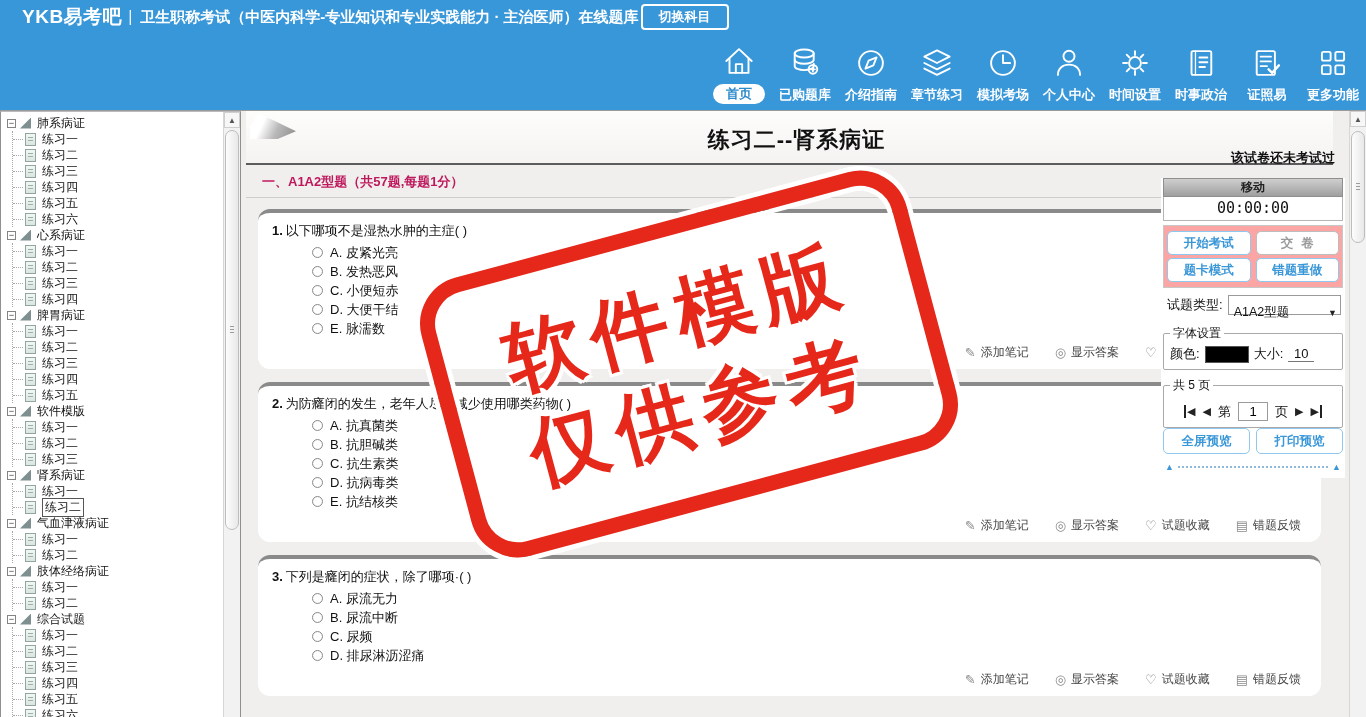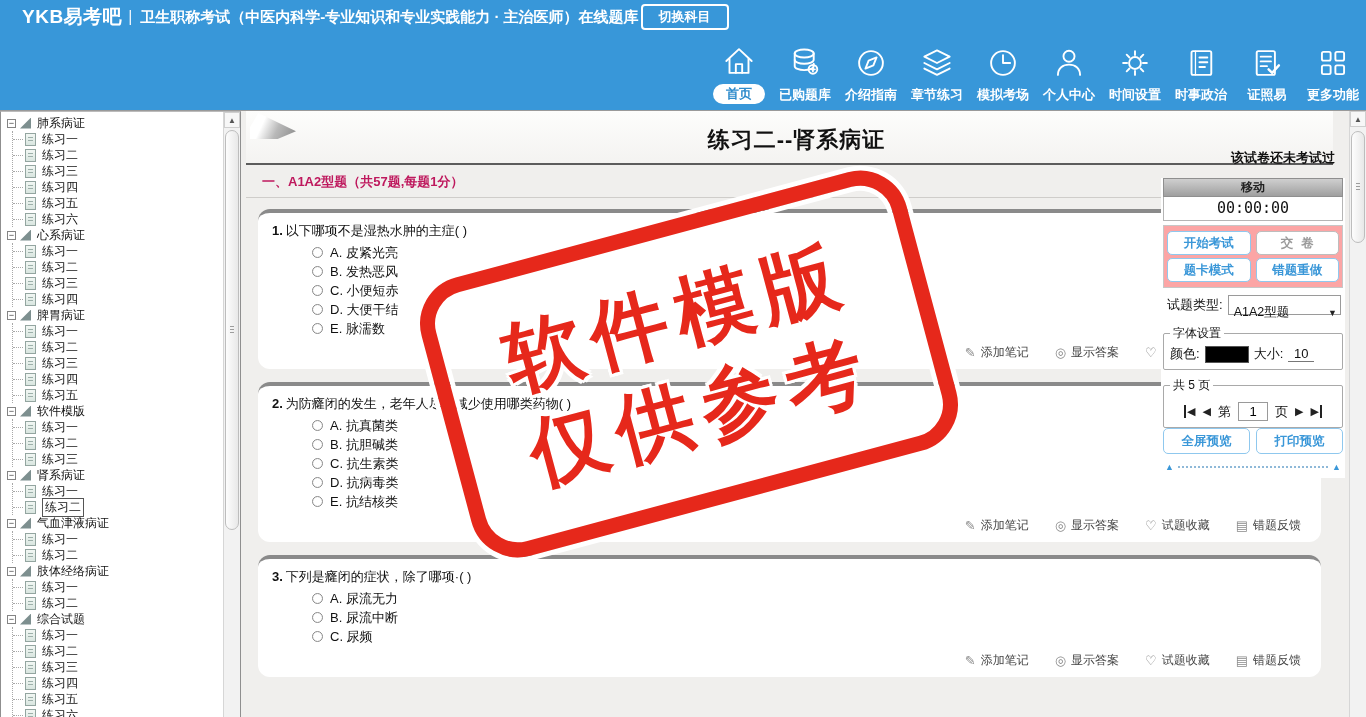--- a/index.html
+++ b/index.html
@@ -501,20 +501,24 @@
                 <span>A. 尿流无力</span>
               </div>
               <div class="q-opt">
                 <span class="radio"></span>
                 <span>B. 尿流中断</span>
               </div>
               <div class="q-opt">
                 <span class="radio"></span>
                 <span>C. 尿频</span>
               </div>
+              <div class="q-opt">
+                <span class="radio"></span>
+                <span>D. 排尿淋沥涩痛</span>
+              </div>
             </div>
             <div class="q-actions">
               <span class="q-action">
                 <span class="aicon">✎</span>
                 <span>添加笔记</span>
               </span>
               <span class="q-action">
                 <span class="aicon">◎</span>
                 <span>显示答案</span>
               </span>

